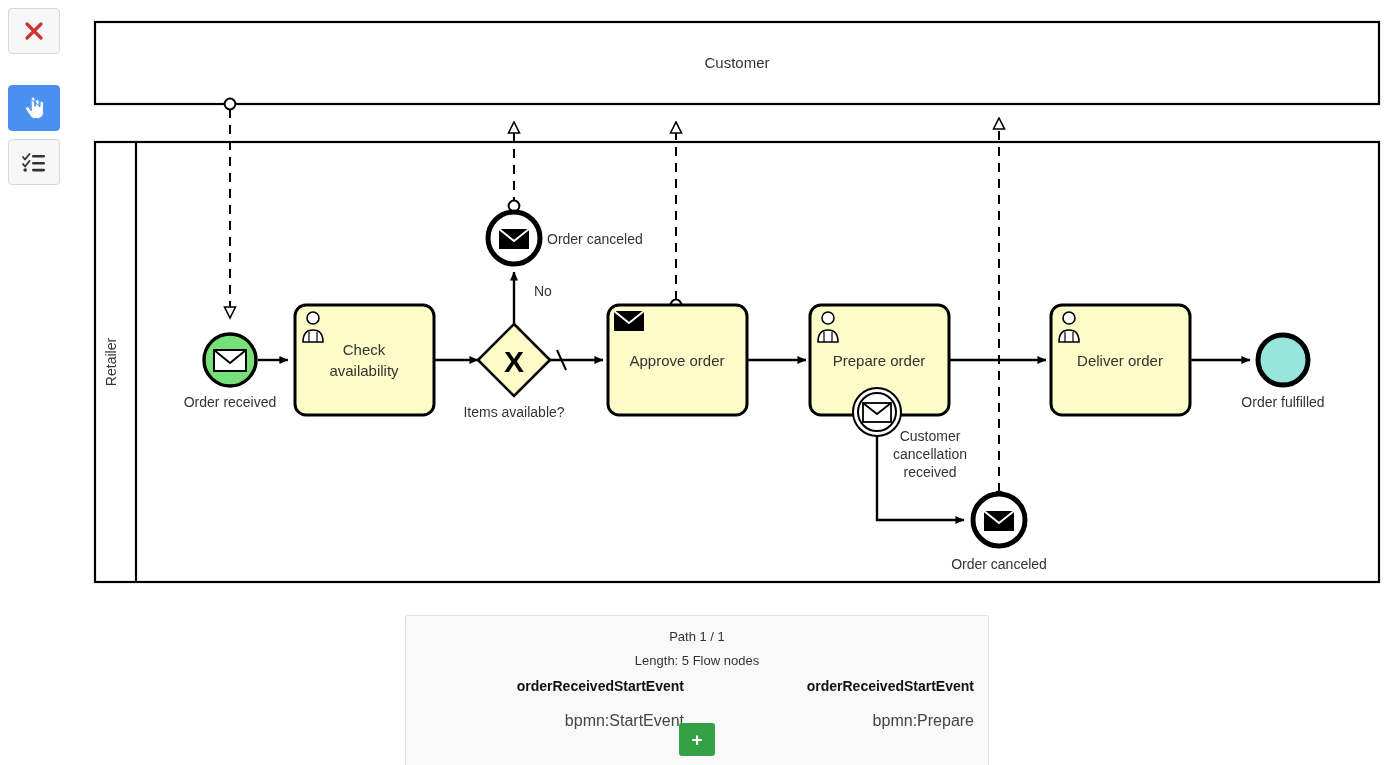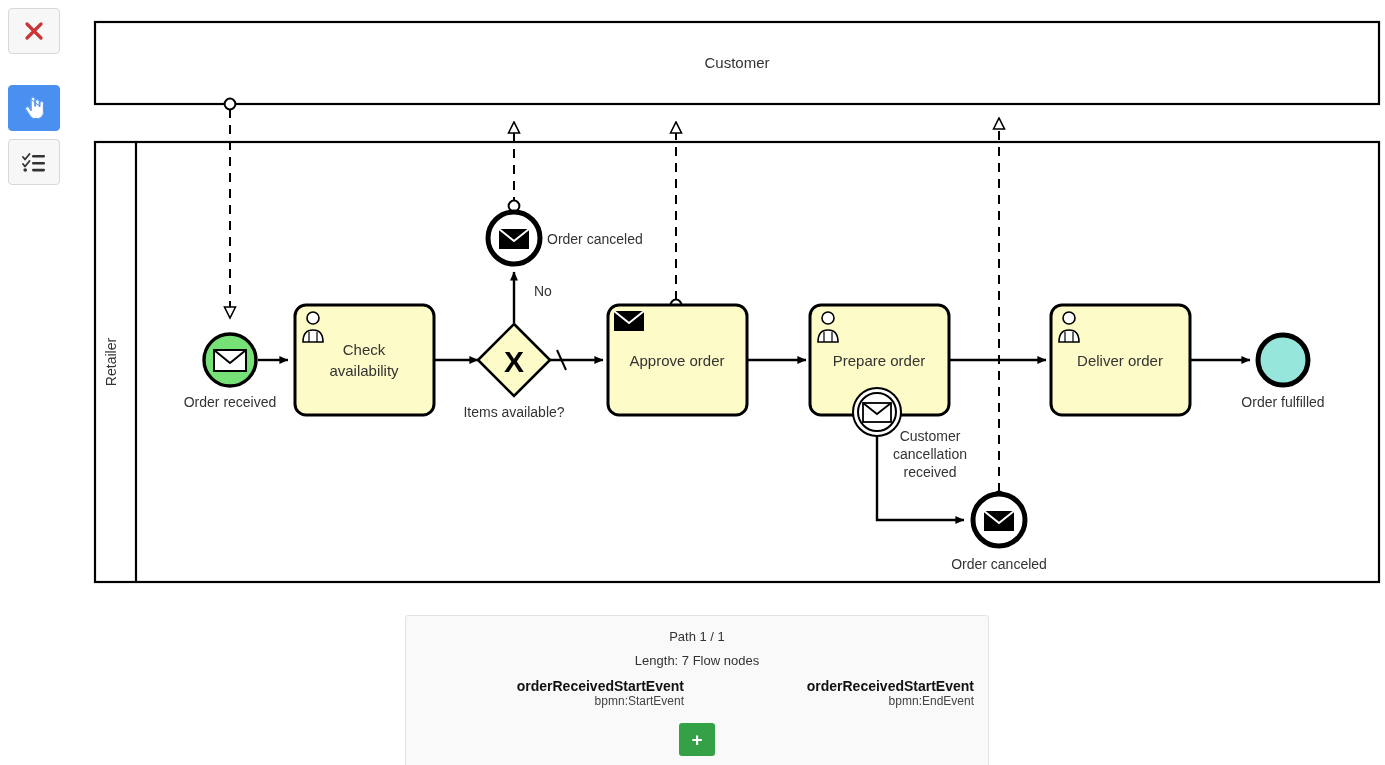--- a/index.html
+++ b/index.html
@@ -44,21 +44,21 @@
   .pp-line2 {
     position: absolute; left: 0; top: 37px; width: 100%;
     text-align: center; font-size: 13px; color: #333;
   }
   .pp-col {
     position: absolute; top: 62px; width: 260px; text-align: right;
   }
   .pp-col.left { left: 18px; }
   .pp-col.right { left: 308px; }
   .pp-id { font-size: 14px; font-weight: bold; color: #111; }
-  .pp-type { font-size: 12px; color: #444; }
+  .pp-type { font-size: 16px; color: #444; margin-top: 18px; }
   .addbtn {
     position: absolute; left: 679px; top: 723px;
     width: 36px; height: 33px;
     background: #35a147; border: none; border-radius: 3px;
     color: #fff; font-size: 19px; font-weight: bold;
     display: flex; align-items: center; justify-content: center;
     cursor: pointer; padding: 0;
   }
 </style>
 </head>
@@ -233,25 +233,25 @@
     </g>
 
     <g>
       <circle cx="1283" cy="360" r="25" fill="#97e6dc" stroke="#000" stroke-width="5"></circle>
       <text x="1283" y="407" font-family="'Liberation Sans',sans-serif" font-size="14" fill="#333" text-anchor="middle">Order fulfilled</text>
     </g>
   </svg>
 
   <div class="pathpanel">
     <div class="pp-line1">Path 1 / 1</div>
-    <div class="pp-line2">Length: 7 Flow nodes</div>
+    <div class="pp-line2">Length: 5 Flow nodes</div>
     <div class="pp-col left">
       <div class="pp-id">orderReceivedStartEvent</div>
       <div class="pp-type">bpmn:StartEvent</div>
     </div>
     <div class="pp-col right">
       <div class="pp-id">orderReceivedStartEvent</div>
-      <div class="pp-type">bpmn:EndEvent</div>
+      <div class="pp-type">bpmn:Prepare</div>
     </div>
   </div>
   <button class="addbtn">+</button>
 
 </div>
 
 </body></html>

